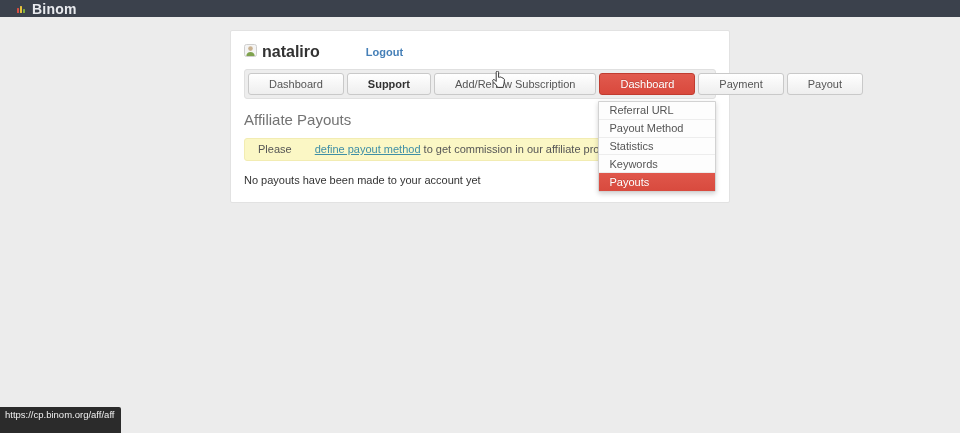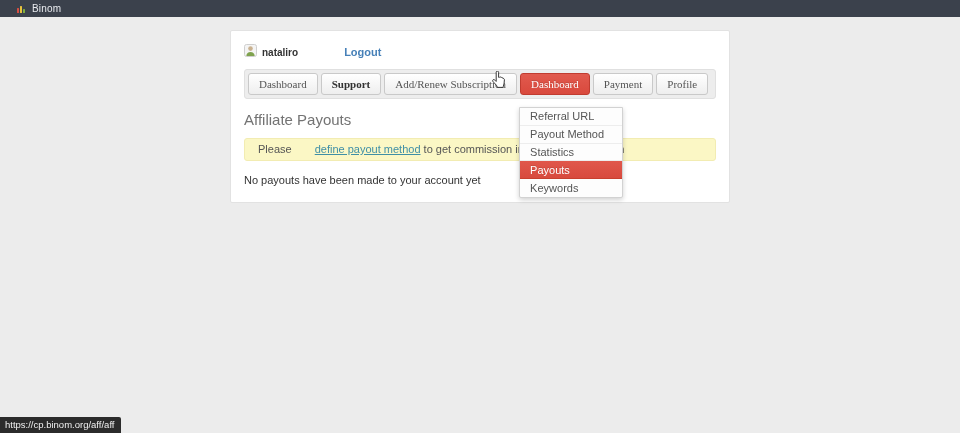--- a/index.html
+++ b/index.html
@@ -13,59 +13,59 @@
   
   .topbar {
     height:17px; background:#3b414c;
     display:flex; align-items:center; padding-left:17px;
   }
   .favicon { display:flex; align-items:flex-end; gap:1px; height:8px; margin-right:7px; }
   .favicon i { display:block; width:2px; border-radius:0.5px; }
   .fav-b1 { height:5px; background:#d84f43; }
   .fav-b2 { height:7px; background:#e8c33d; }
   .fav-b3 { height:4px; background:#7fae3f; }
-  .topbar-title { color:#e8eaee; font-size:10px; font-weight:normal; letter-spacing:.2px; }
+  .topbar-title { color:#e8eaee; font-size:14px; font-weight:bold; letter-spacing:.2px; }
 
   
   .card {
     width:500px; margin:13px auto 0 auto;
     background:#ffffff; border:1px solid #e2e2e2; border-radius:2px;
     padding:10px 13px 16px 13px;
     min-height:160px;
   }
 
   .user-row { display:flex; align-items:center; gap:5px; padding:2px 0 8px 0; }
-  .user-name { font-size:10px; font-weight:bold; color:#333; }
+  .user-name { font-size:16px; font-weight:bold; color:#333; }
   .logout { font-size:11px; color:#4680b8; text-decoration:none; font-weight:bold; cursor:pointer;margin-left:41px; }
 
   
   .nav-strip {
     background:#ededed; border:1px solid #e0e0e0; border-radius:3px;
     padding:3px; display:flex; gap:3px; align-items:stretch;
     position:relative;
   }
   .tab {
-    font-family:Liberation Serif, serif;
+    font-family:Liberation Sans, sans-serif;
     font-size:11px; color:#555;
     background:linear-gradient(#ffffff,#eeeeee);
     border:1px solid #c9c9c9; border-radius:3px;
-    padding:4px 10px; cursor:pointer; white-space:nowrap;
+    padding:4px 20px; cursor:pointer; white-space:nowrap;
   }
   .tab.bold { font-weight:bold; color:#333; }
   .tab.active {
     background:linear-gradient(#e15a4e,#d9493d);
     border-color:#c03c30; color:#ffffff;
     text-shadow:0 -1px 0 rgba(0,0,0,.15);
   }
   .tab-wrap { position:relative; display:inline-block; }
 
   
   .dropdown {
-    position:absolute; top:100%; left:-1px; margin-top:12px;
-    width:104px; background:#fdfdfd;
+    position:absolute; top:100%; left:-1px; margin-top:6px;
+    width:118px; background:#fdfdfd;
     border:1px solid #d2d2d2; border-radius:0 0 2px 2px;
     box-shadow:0 2px 5px rgba(0,0,0,.18);
     z-index:20;
   }
   .dd-item {
     font-size:11px; color:#555; padding:4px 10px;
     border-bottom:1px solid #ededed; cursor:pointer;
     height:17.8px; display:flex; align-items:center;
   }
   .dd-item:last-child { border-bottom:none; }
@@ -84,21 +84,21 @@
   .alert a { color:#3f8fa6; text-decoration:underline; cursor:pointer;margin-left:20px; }
   .empty-msg { font-size:11px; color:#333; margin-top:13px; }
 
   
   .cursor { position:absolute; left:492px; top:71px; z-index:30; pointer-events:none; }
 
   
   .statusbar {
     position:absolute; left:0; bottom:0;
     background:#2b2b2b; color:#f0f0f0;
-    font-size:9.5px; padding:2px 6px 3px 5px;
+    font-size:9.5px; padding:2px 6px 13px 5px;
     border-top-right-radius:2px;
   }
 </style>
 </head>
 <body>
 
 <div class="topbar">
   <span class="favicon">
     <i class="fav-b1"></i>
       <i class="fav-b2"></i>
@@ -125,27 +125,27 @@
     <button class="tab">Dashboard</button>
     <button class="tab bold">Support</button>
     <button class="tab">Add/Renew Subscription</button>
 
     <span class="tab-wrap">
       <button class="tab active">Dashboard</button>
       <div class="dropdown">
         <div class="dd-item">Referral URL</div>
         <div class="dd-item">Payout Method</div>
         <div class="dd-item">Statistics</div>
+        <div class="dd-item">Keywords</div>
         <div class="dd-item active">Payouts</div>
-        <div class="dd-item">Keywords</div>
       </div>
     </span>
 
     <button class="tab">Payment</button>
-    <button class="tab">Profile</button>
+    <button class="tab">Payout</button>
   </div>
 
   <h1 class="page-title">Affiliate Payouts</h1>
 
   <div class="alert">
     <span>Please </span><a>define payout method</a><span> to get commission in our affiliate program</span>
   </div>
 
   <div class="empty-msg">No payouts have been made to your account yet</div>
 

